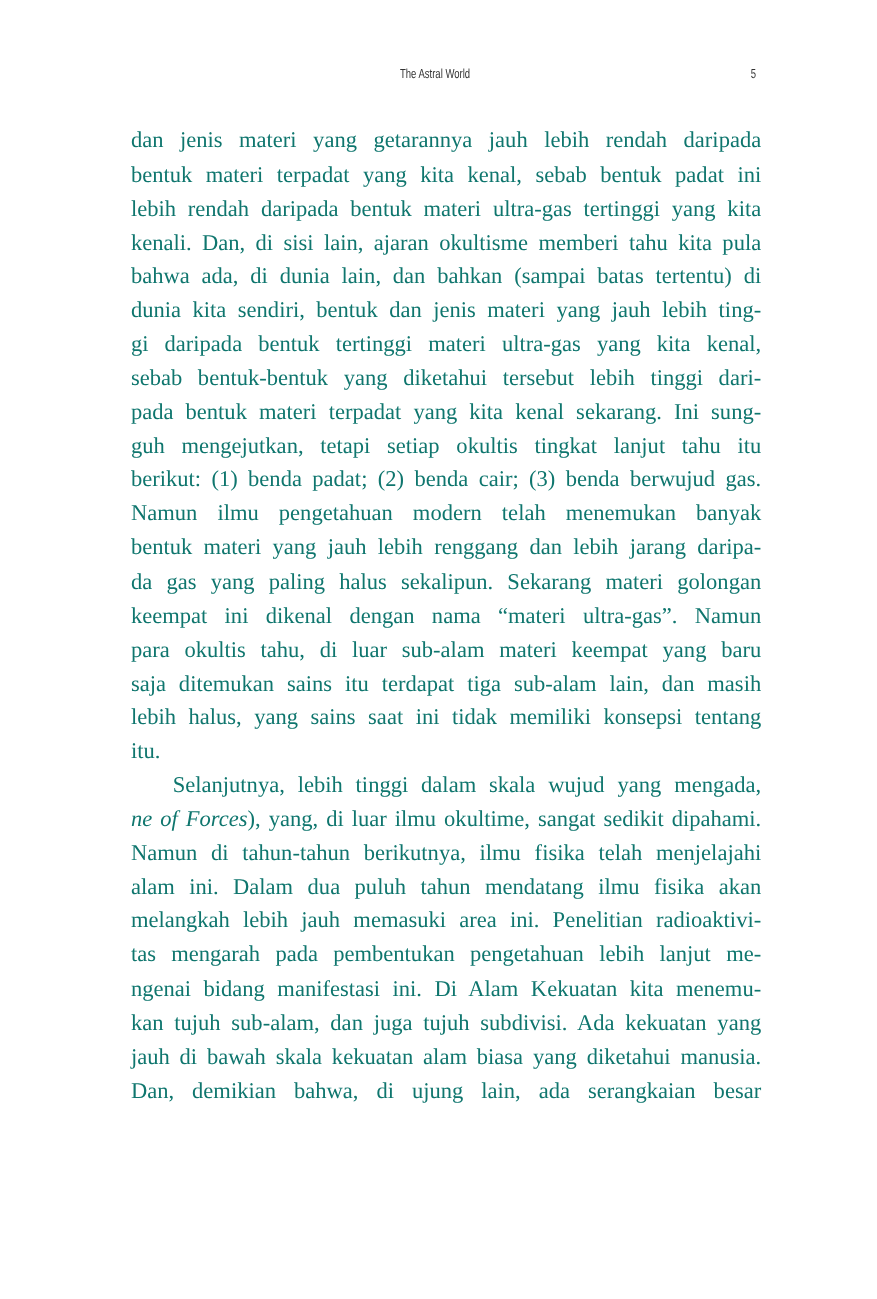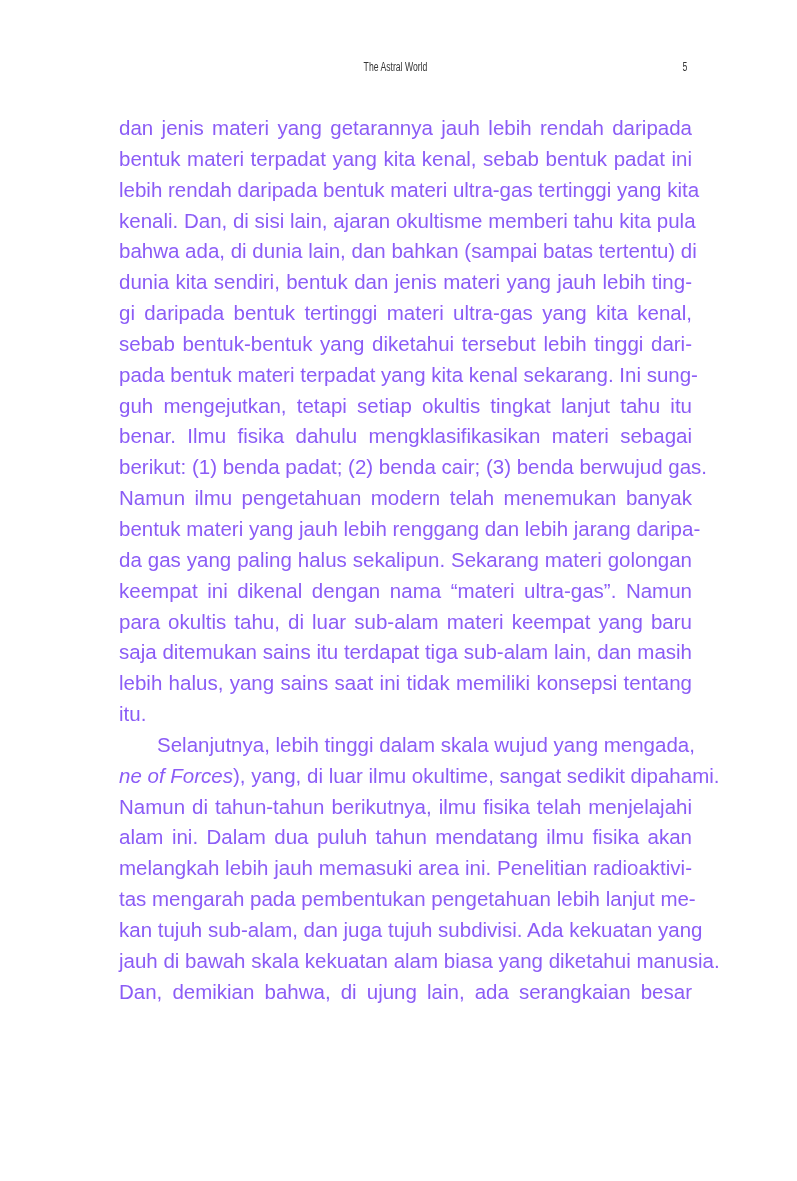--- a/index.html
+++ b/index.html
@@ -8,21 +8,21 @@
     .running-head {
       position: absolute; top: 60px; left: 0; width: 797px; height: 20px;
       font-family: "Liberation Sans", sans-serif; font-size: 12px; color: #333;
       transform: scaleX(0.72);
       transform-origin: 0 0;
     }
     .rh-title { position: absolute; left: 505px; top: 0; letter-spacing: 0px; }
     .rh-num { position: absolute; left: 948px; top: 0; }
     .body-text {
       position: absolute; left: 119px; top: 113px; width: 573px;
-      font-family: Liberation Sans, sans-serif; font-size: 20.5px; color: #8b5cf6;
+      font-family: Liberation Serif, serif; font-size: 20.5px; color: #0f766e;
       line-height: 30.85px;
     }
     .line {
       display: block; white-space: nowrap; text-align: justify; text-align-last: justify;
       height: 30.85px; overflow: visible;
     }
     .line.last { text-align-last: left; }
     .line.indent { padding-left: 38px; }
     .it { font-style: italic; }
   </style>
@@ -40,37 +40,37 @@
       <span class="line">dan jenis materi yang getarannya jauh lebih rendah daripada</span>
       <span class="line">bentuk materi terpadat yang kita kenal, sebab bentuk padat ini</span>
       <span class="line">lebih rendah daripada bentuk materi ultra-gas tertinggi yang kita</span>
       <span class="line">kenali. Dan, di sisi lain, ajaran okultisme memberi tahu kita pula</span>
       <span class="line">bahwa ada, di dunia lain, dan bahkan (sampai batas tertentu) di</span>
       <span class="line">dunia kita sendiri, bentuk dan jenis materi yang jauh lebih ting-</span>
       <span class="line">gi daripada bentuk tertinggi materi ultra-gas yang kita kenal,</span>
       <span class="line">sebab bentuk-bentuk yang diketahui tersebut lebih tinggi dari-</span>
       <span class="line">pada bentuk materi terpadat yang kita kenal sekarang. Ini sung-</span>
       <span class="line">guh mengejutkan, tetapi setiap okultis tingkat lanjut tahu itu</span>
-      <span class="line">benar. Ilmu fisika dahulu mengklasifikasikan materi sebagai</span>
       <span class="line">berikut: (1) benda padat; (2) benda cair; (3) benda berwujud gas.</span>
       <span class="line">Namun ilmu pengetahuan modern telah menemukan banyak</span>
       <span class="line">bentuk materi yang jauh lebih renggang dan lebih jarang daripa-</span>
       <span class="line">da gas yang paling halus sekalipun. Sekarang materi golongan</span>
       <span class="line">keempat ini dikenal dengan nama “materi ultra-gas”. Namun</span>
       <span class="line">para okultis tahu, di luar sub-alam materi keempat yang baru</span>
       <span class="line">saja ditemukan sains itu terdapat tiga sub-alam lain, dan masih</span>
       <span class="line">lebih halus, yang sains saat ini tidak memiliki konsepsi tentang</span>
       <span class="line last">itu.</span>
     </div>
 
     <div>
       <span class="line indent">Selanjutnya, lebih tinggi dalam skala wujud yang mengada,</span>
       <span class="line"><span class="it">ne of Forces</span><span>), yang, di luar ilmu okultime, sangat sedikit dipahami.</span></span>
       <span class="line">Namun di tahun-tahun berikutnya, ilmu fisika telah menjelajahi</span>
       <span class="line">alam ini. Dalam dua puluh tahun mendatang ilmu fisika akan</span>
       <span class="line">melangkah lebih jauh memasuki area ini. Penelitian radioaktivi-</span>
       <span class="line">tas mengarah pada pembentukan pengetahuan lebih lanjut me-</span>
+      <span class="line">ngenai bidang manifestasi ini. Di Alam Kekuatan kita menemu-</span>
       <span class="line">kan tujuh sub-alam, dan juga tujuh subdivisi. Ada kekuatan yang</span>
       <span class="line">jauh di bawah skala kekuatan alam biasa yang diketahui manusia.</span>
       <span class="line">Dan, demikian bahwa, di ujung lain, ada serangkaian besar</span>
     </div>
   </div>
 </div>
 
 </body></html>

